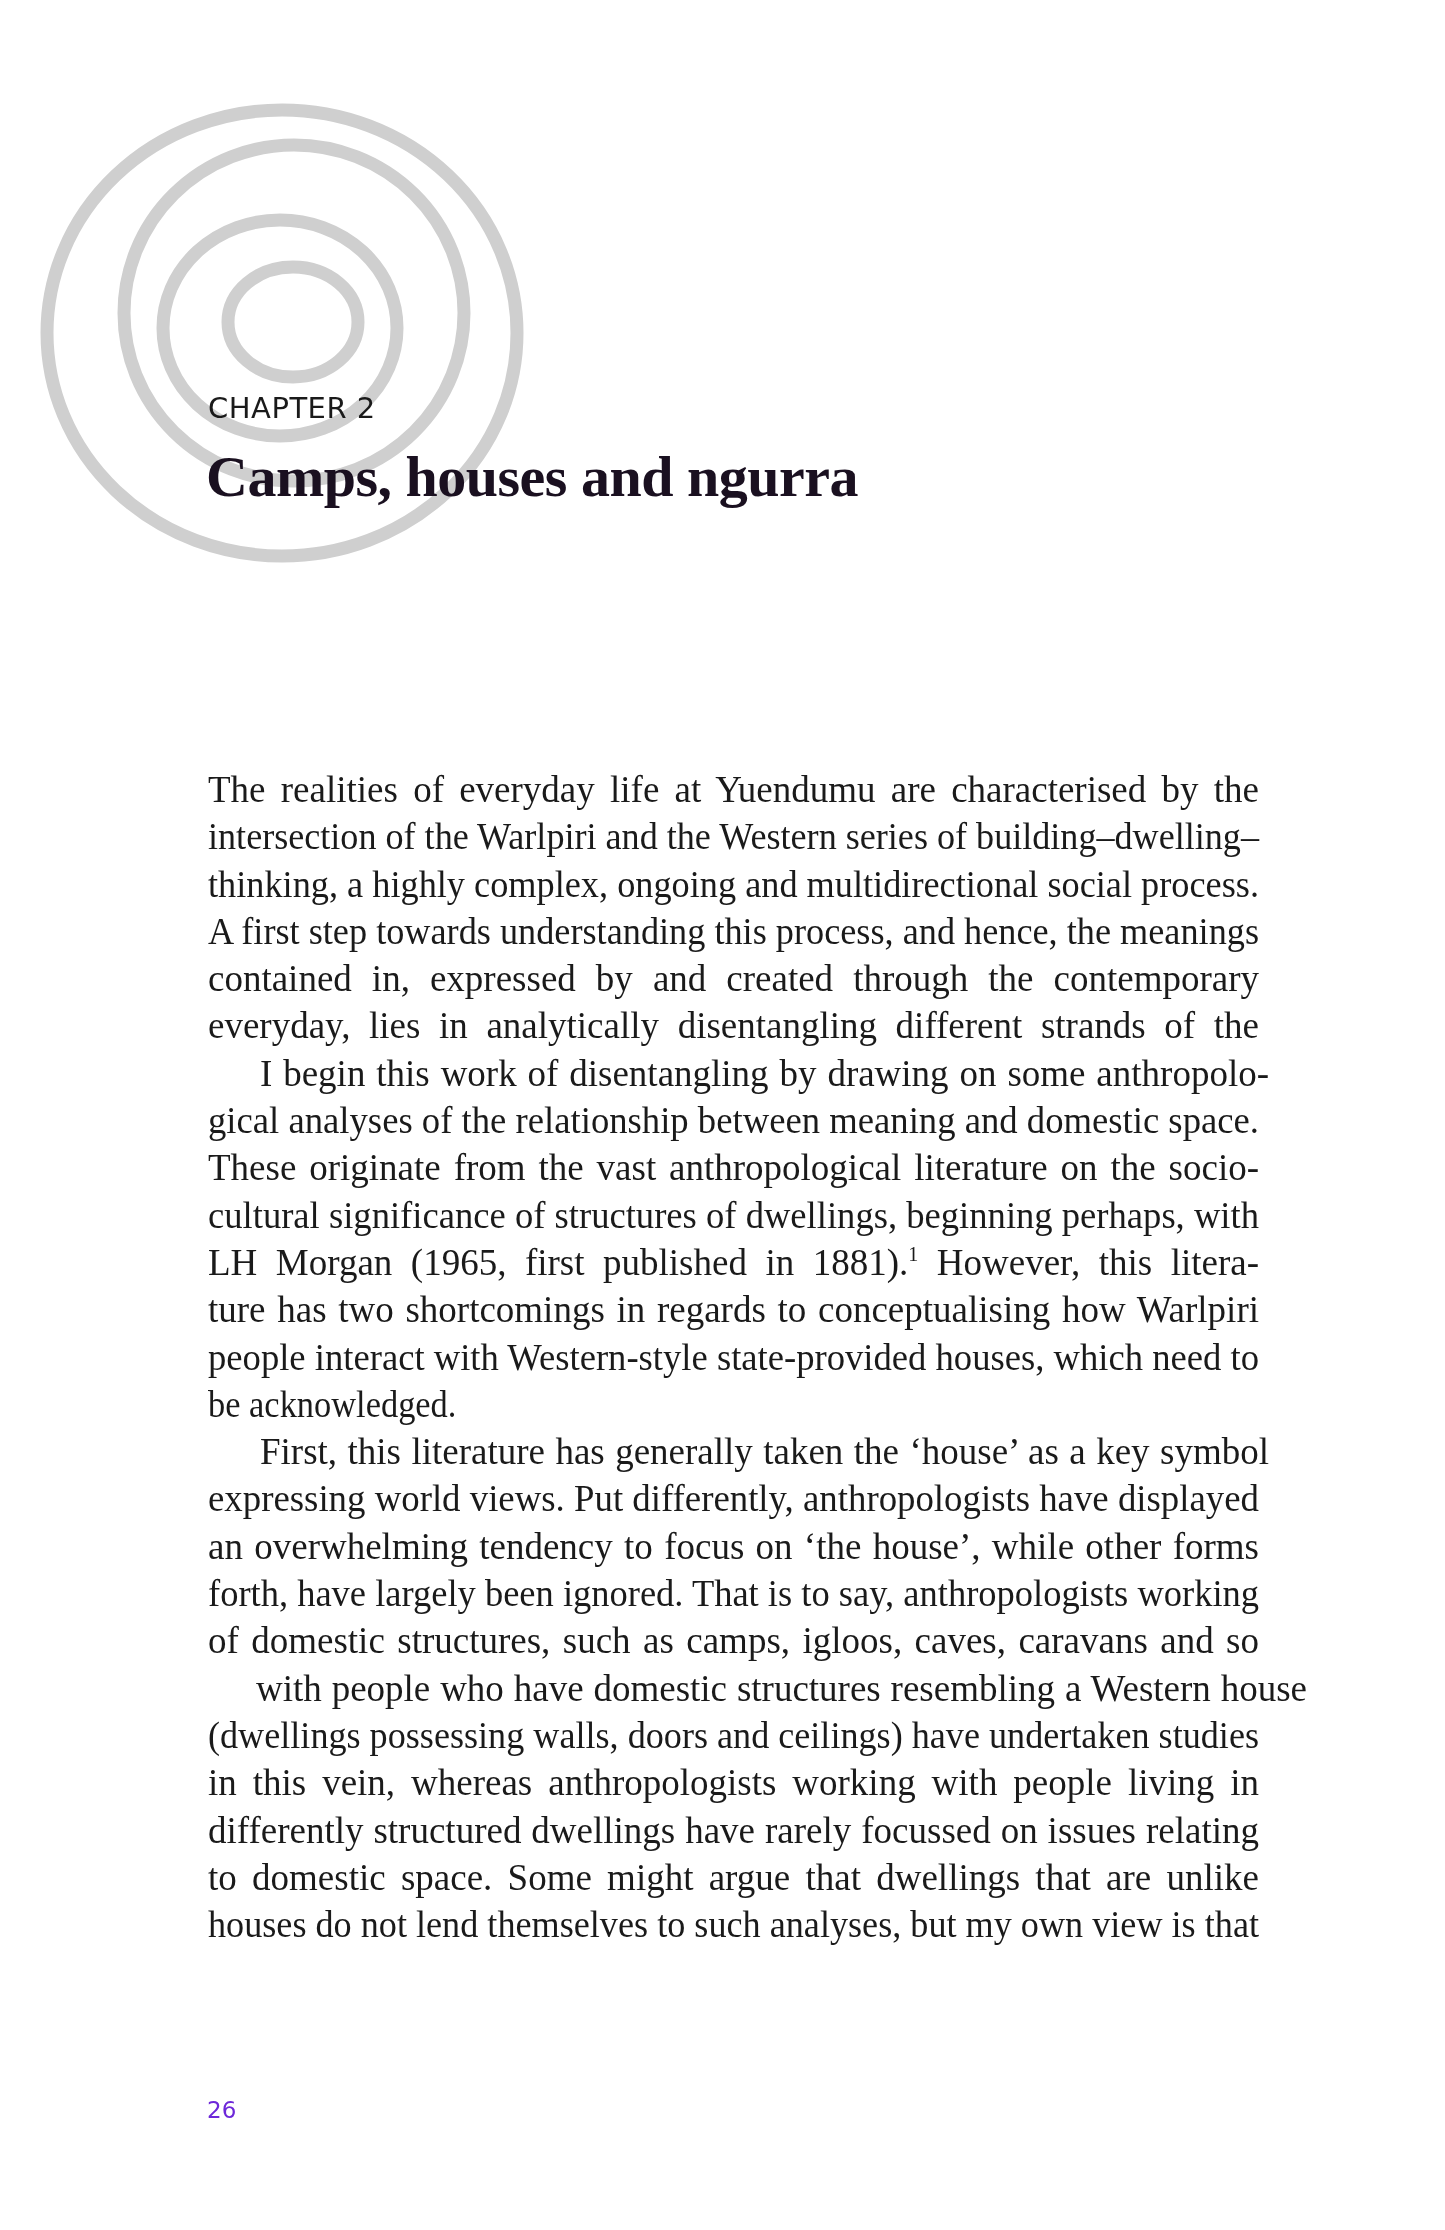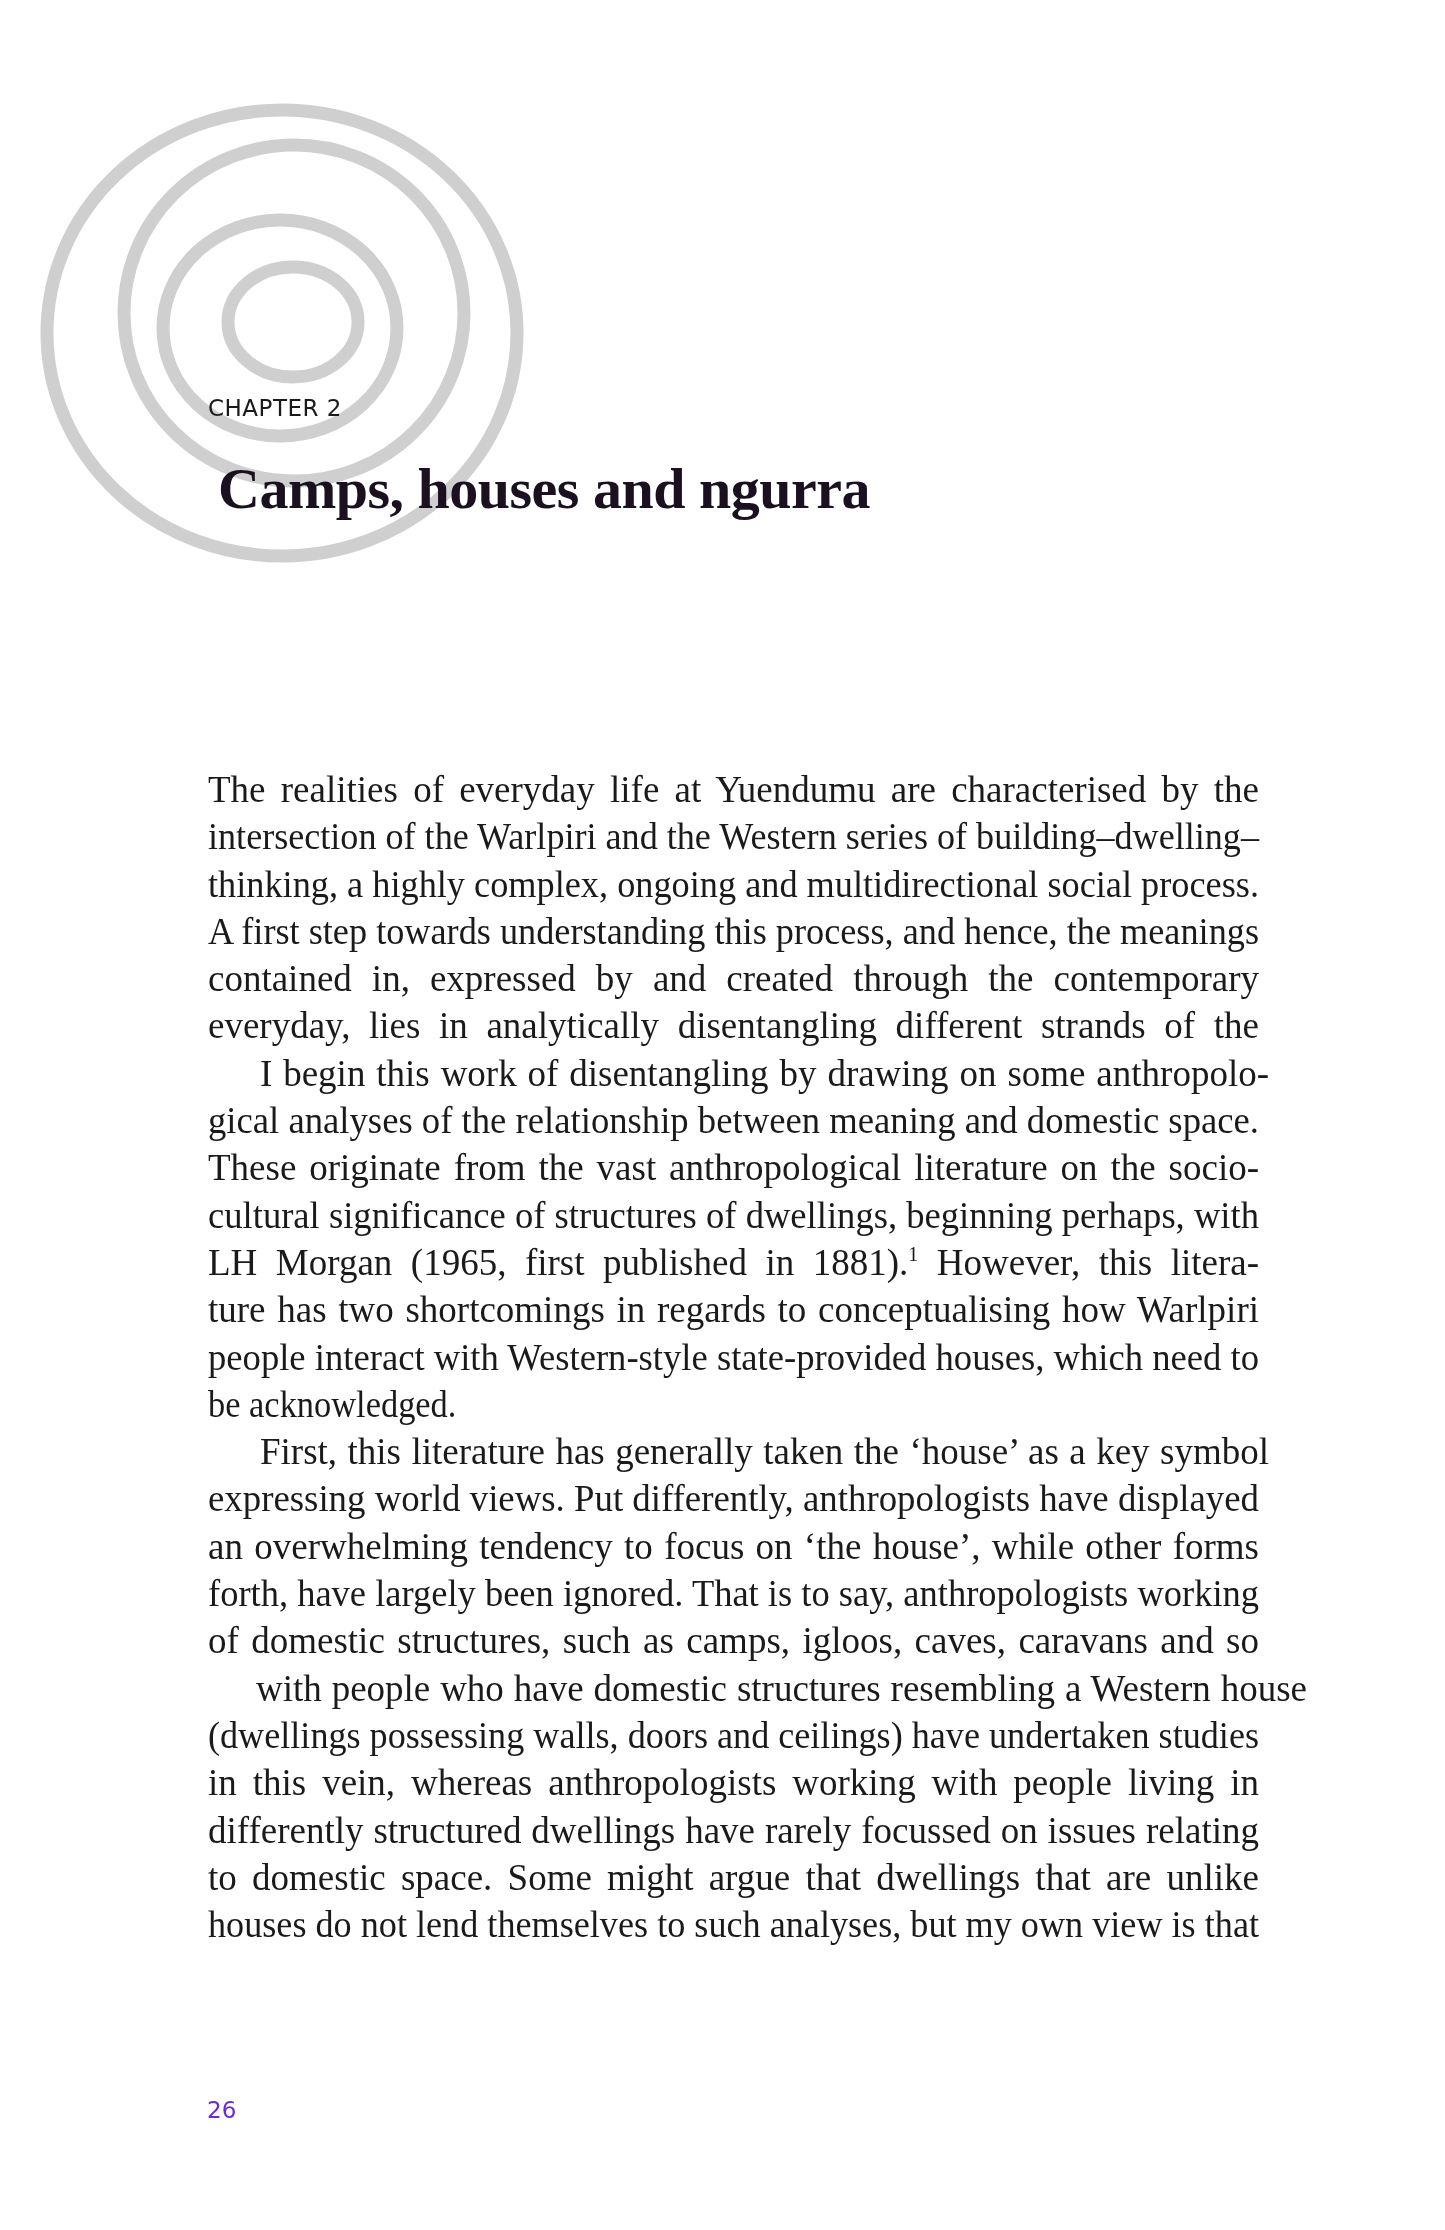--- a/index.html
+++ b/index.html
@@ -2,21 +2,21 @@
 <html><head>
 <meta charset="utf-8">
 <style>
   html, body { margin: 0; padding: 0; background: #ffffff; }
   body { width: 1445px; height: 2230px; position: relative; overflow: hidden; }
   #page { position: absolute; left: 0; top: 0; width: 1445px; height: 2230px; background: #fff; }
   #rings { position: absolute; left: 0; top: 0; width: 600px; height: 620px; }
   #rings ellipse { fill: none; stroke: #cfcfcf; stroke-width: 13; }
   .chapter-label {
     position: absolute; left: 208px; top: 390px;
-    font-family: "DejaVu Sans", sans-serif; font-size: 23px; color: #1a1a1a;
+    font-family: "DejaVu Sans", sans-serif; font-size: 29px; color: #1a1a1a;
     letter-spacing: 0.5px; line-height: 36px; white-space: nowrap;
   }
   .chapter-title {
     position: absolute; left: 206px; top: 442px;
     font-family: "Liberation Serif", serif; font-weight: bold; font-size: 58px;
     color: #1a1020; line-height: 70px; white-space: nowrap; letter-spacing: -0.5px;
   }
   #body-text { position: absolute; left: 208px; top: 766px; width: 1051px; }
   .line {
     display: block; height: 47.3px; line-height: 47.3px;
@@ -36,21 +36,21 @@
 
 <div id="page">
   <svg id="rings" viewBox="0 0 600 620" xmlns="http://www.w3.org/2000/svg">
     <ellipse cx="282" cy="333" rx="235" ry="223"></ellipse>
     <ellipse cx="294" cy="313" rx="170" ry="168"></ellipse>
     <ellipse cx="280" cy="328" rx="117" ry="108"></ellipse>
     <ellipse cx="293" cy="322" rx="65" ry="55"></ellipse>
   </svg>
 
   <div class="chapter-label">CHAPTER 2</div>
-  <h1 class="chapter-title" style="margin:12px">Camps, houses and ngurra</h1>
+  <h1 class="chapter-title" style="margin:0">Camps, houses and ngurra</h1>
 
   <div id="body-text">
       <div>
         <span class="line"><span class="inner" style="word-spacing: 6px;">The realities of everyday life at Yuendumu are characterised by the</span></span>
         <span class="line"><span class="inner" style="transform: scaleX(0.9761);">intersection of the Warlpiri and the Western series of building–dwelling–</span></span>
         <span class="line"><span class="inner" style="transform: scaleX(0.980611);">thinking, a highly complex, ongoing and multidirectional social process.</span></span>
         <span class="line"><span class="inner" style="transform: scaleX(0.979711);">A first step towards understanding this process, and hence, the meanings</span></span>
         <span class="line"><span class="inner" style="word-spacing: 10.7832px;">contained in, expressed by and created through the contemporary</span></span>
         <span class="line"><span class="inner" style="word-spacing: 9.36328px;">everyday, lies in analytically disentangling different strands of the</span></span>
       </div>

